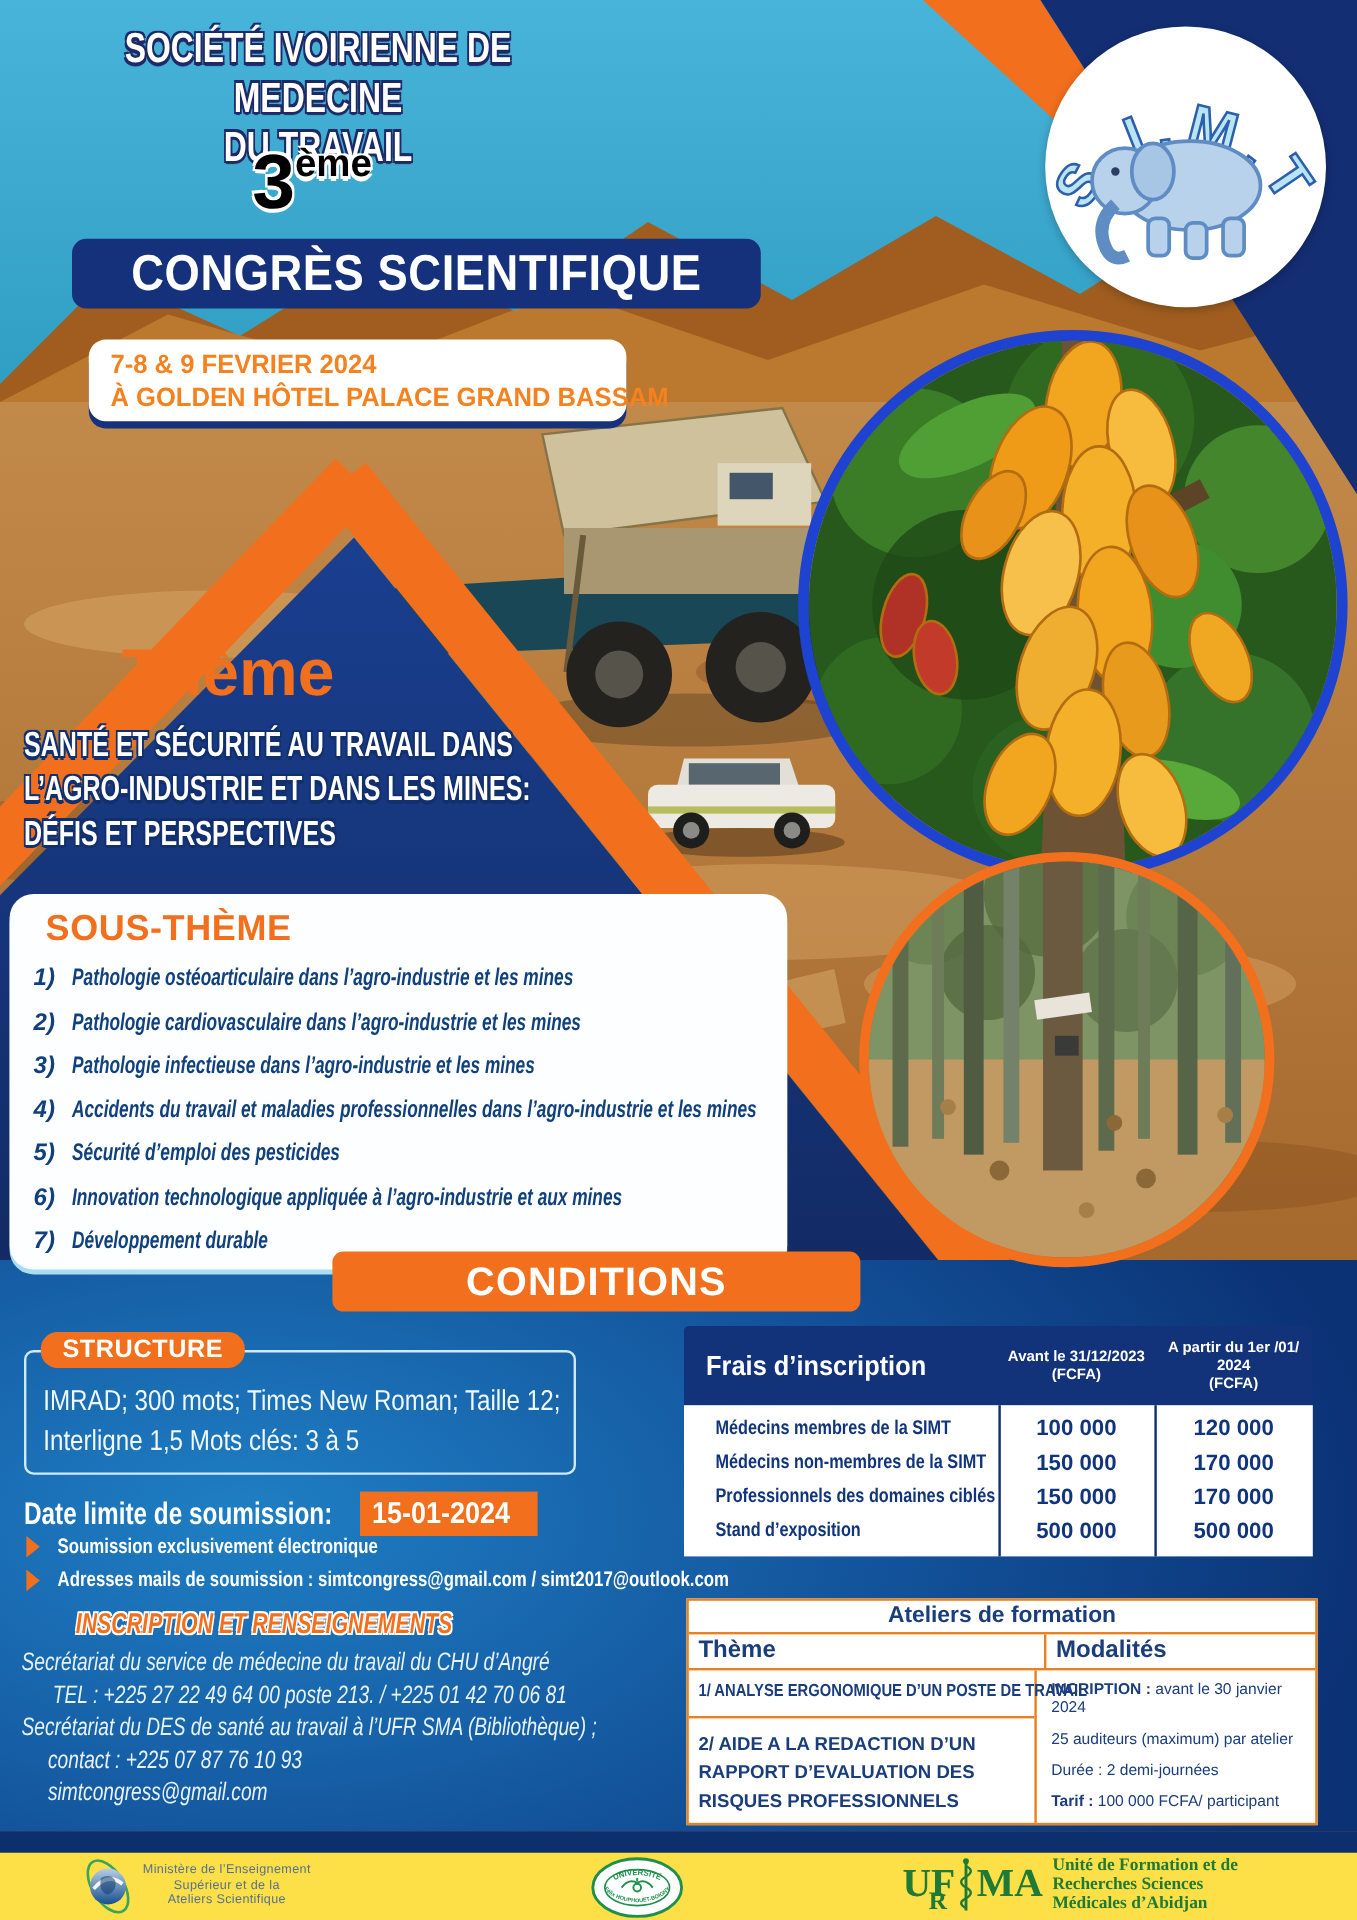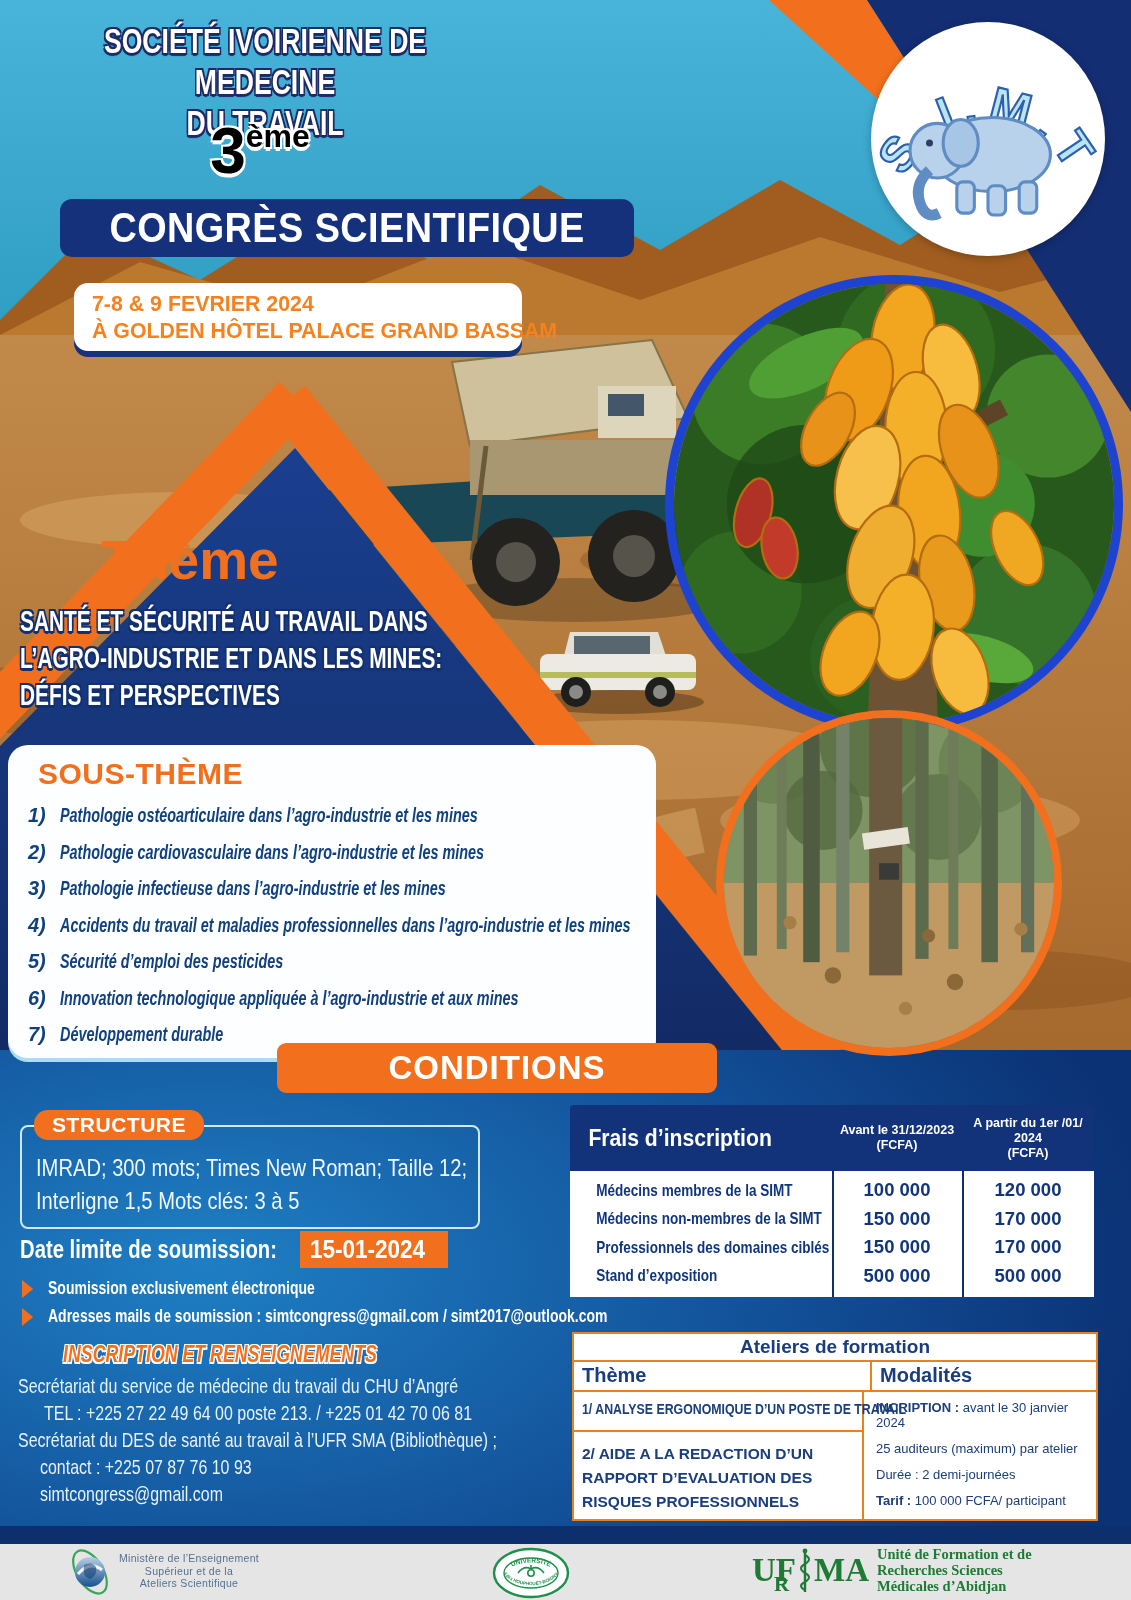--- a/index.html
+++ b/index.html
@@ -60,36 +60,36 @@
 
   
   .bottom{position:absolute;top:1050px;left:0;width:1131px;height:476px;z-index:1;
     background:radial-gradient(ellipse 950px 520px at 18% 45%, var(--bottom_blue_light) 0%, #13549c 55%, var(--bottom_blue_dark) 100%);}
   .structure-pill{position:absolute;left:34px;top:60px;z-index:3;background:var(--orange);
     border-radius:14px;padding:3px 18px;color:#fff;font-weight:900;font-size:21px;letter-spacing:.5px;}
   .structure-box{position:absolute;left:20px;top:75px;width:460px;height:104px;border:2px solid #cfe9f7;
     border-radius:8px;box-sizing:border-box;padding:24px 0 0 14px;}
   .structure-box div{color:#f0f8ff;font-size:24px;line-height:33px;white-space:nowrap;
     transform:scaleX(.84);transform-origin:0 50%;}
-  .deadline{position:absolute;left:0;top:184px;width:520px;height:40px;}
+  .deadline{position:absolute;left:0;top:196px;width:520px;height:40px;}
   .deadline .lbl{position:absolute;left:20px;top:0;color:#fff;font-weight:800;font-size:26px;
     white-space:nowrap;transform:scaleX(.78);transform-origin:0 50%;}
   .deadline .chip{position:absolute;left:300px;top:-3px;background:var(--orange);padding:4px 10px;}
   .deadline .chip span{display:inline-block;color:#fff;font-weight:800;font-size:25px;white-space:nowrap;
     transform:scaleX(.9);transform-origin:0 50%;}
   .bullet-row{position:absolute;left:22px;display:flex;align-items:center;}
   .bullet-tri{width:0;height:0;border-left:14px solid var(--orange);border-top:9px solid transparent;
     border-bottom:9px solid transparent;margin-right:12px;flex:none;}
   .bullet-row span{color:#fff;font-weight:700;font-size:17.5px;white-space:nowrap;
     transform:scaleX(.8);transform-origin:0 50%;}
   .insc-heading{position:absolute;left:0;top:290px;width:440px;text-align:center;
     color:var(--orange);font-weight:900;font-style:italic;font-size:24px;white-space:nowrap;
     transform:scaleX(.74);transform-origin:50% 50%;
     text-shadow:-1.5px -1.5px 0 #fff,1.5px -1.5px 0 #fff,-1.5px 1.5px 0 #fff,1.5px 1.5px 0 #fff;}
-  .contact{position:absolute;left:18px;top:322px;}
+  .contact{position:absolute;left:18px;top:322px;font-style:italic;}
   .contact div{color:#e8f2fa;font-size:21px;line-height:27px;white-space:nowrap;
     transform:scaleX(.76);transform-origin:0 50%;}
   .contact .c1{margin-left:26px;} .contact .c3{margin-left:22px;} .contact .c4{margin-left:22px;}
 
   
   .fees{position:absolute;left:570px;top:55px;width:524px;}
   .fees-head{display:grid;grid-template-columns:262px 130px 132px;background:var(--table_header);
     border-radius:4px 4px 0 0;height:66px;align-items:center;}
   .fees-head .h1{padding-left:20px;color:#fff;font-weight:800;font-size:23px;transform:scaleX(.92);transform-origin:0 50%;white-space:nowrap;}
   .fees-head .h2{color:#fff;font-weight:800;font-size:12.5px;line-height:15px;text-align:center;}
@@ -112,21 +112,21 @@
   .works-cellA{height:40px;border-bottom:2px solid #e8821f;padding:8px 6px 0 8px;box-sizing:border-box;}
   .works-cellA span{display:inline-block;font-weight:800;font-size:14.5px;white-space:nowrap;
     transform:scaleX(.85);transform-origin:0 50%;}
   .works-cellB{padding:10px 6px 0 8px;font-weight:800;font-size:15.5px;line-height:24px;}
   .works-right{flex:1;padding:8px 8px 0 12px;font-size:13px;}
   .works-right p{margin:0 0 11px 0;line-height:15px;}
   .works-right b{font-weight:800;}
 
   
   .footer-bar{position:absolute;top:1526px;left:0;width:1131px;height:18px;background:#0d2f6e;z-index:6;}
-  .footer-white{position:absolute;top:1544px;left:0;width:1131px;height:56px;background:#e5e5e5;z-index:6;}
+  .footer-white{position:absolute;top:1544px;left:0;width:1131px;height:56px;background:#fde047;z-index:6;}
   .min-logo{position:absolute;left:62px;top:1px;}
   .min-text{position:absolute;left:118px;top:8px;width:142px;text-align:center;color:#55718f;
     font-size:10.5px;line-height:12.5px;letter-spacing:.3px;}
   .univ-logo{position:absolute;left:490px;top:2px;}
   .uf-group{position:absolute;left:752px;top:2px;display:flex;align-items:center;}
   .uf-letters{font-family:"Liberation Serif",serif;font-weight:700;font-size:33px;color:var(--green_logo);position:relative;}
   .uf-r{position:absolute;left:22px;top:20px;font-size:21px;}
   .uf-text{margin-left:8px;font-family:"Liberation Serif",serif;color:var(--green_logo);
     font-size:14.5px;line-height:16px;font-weight:700;}
 </style>

